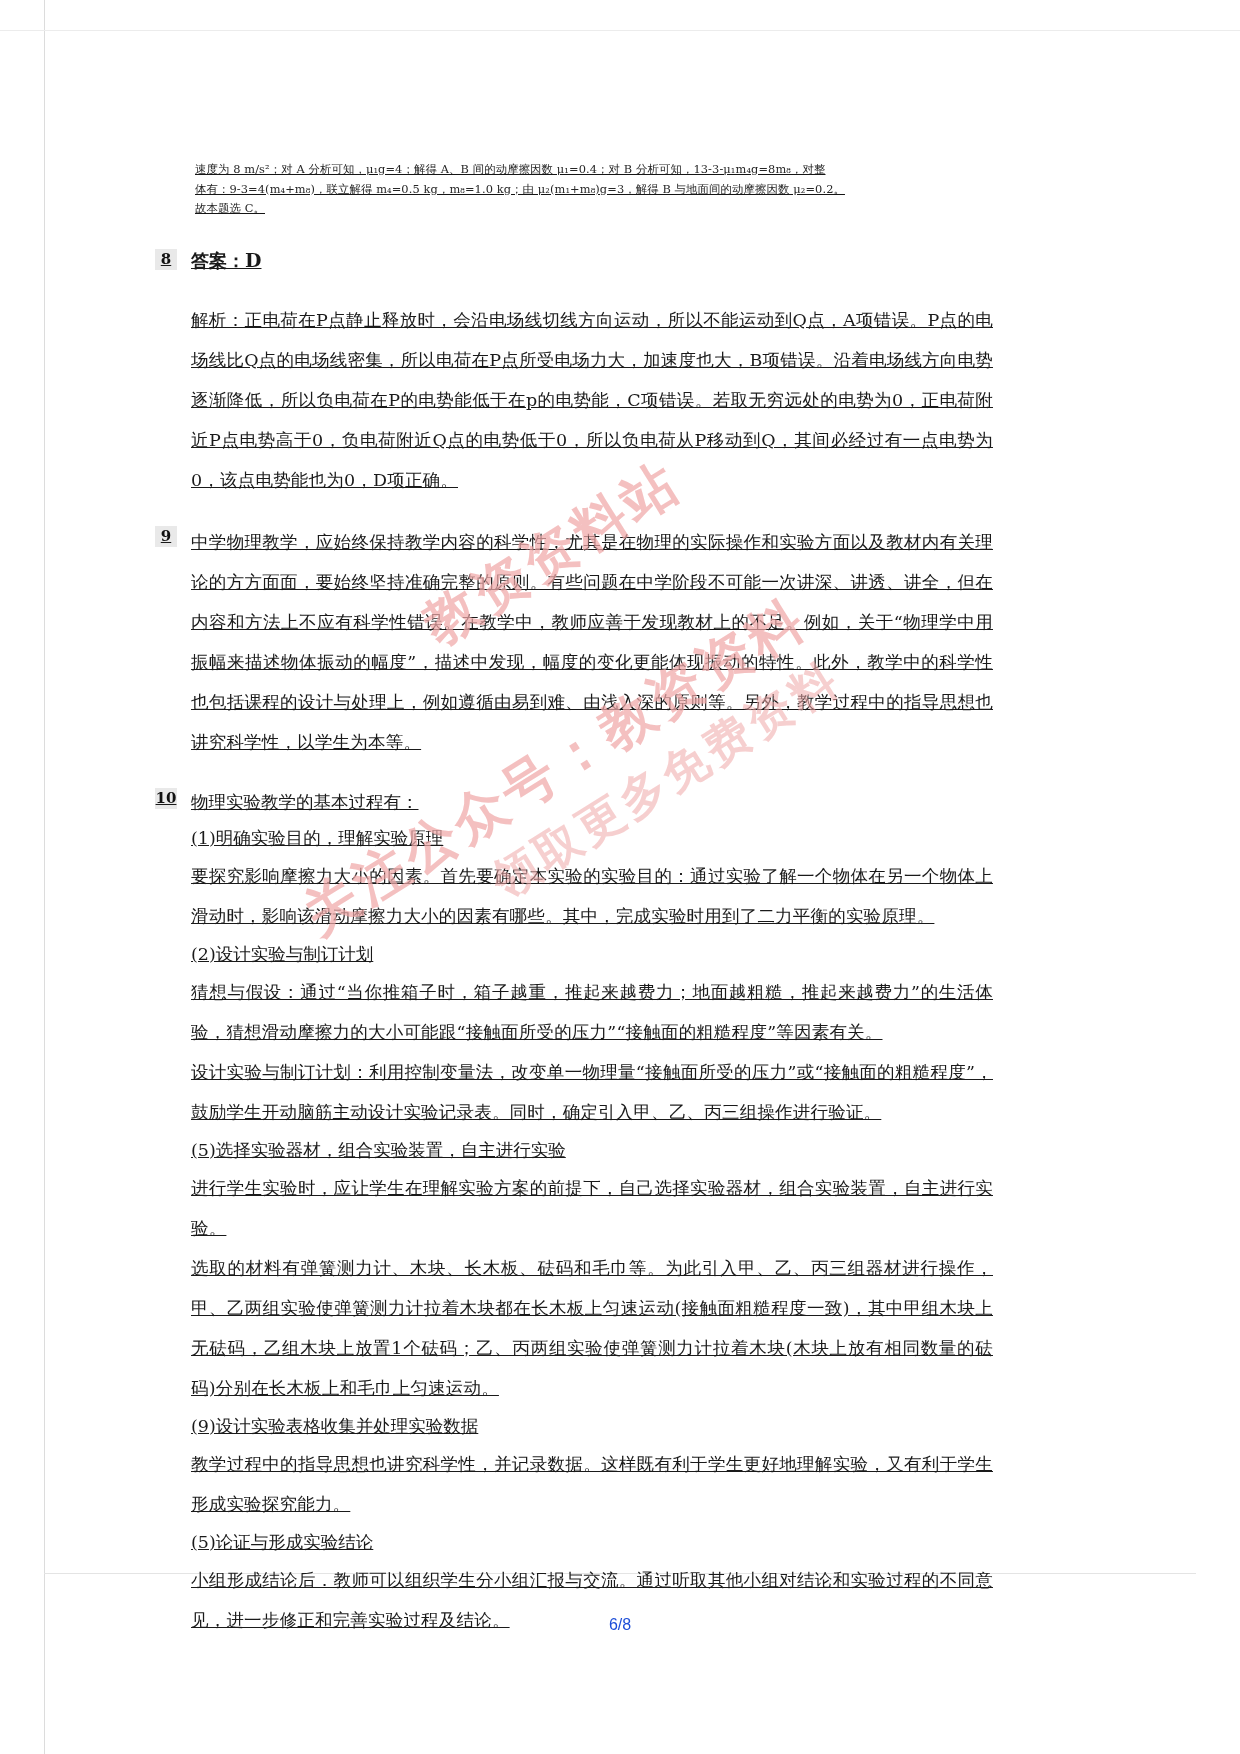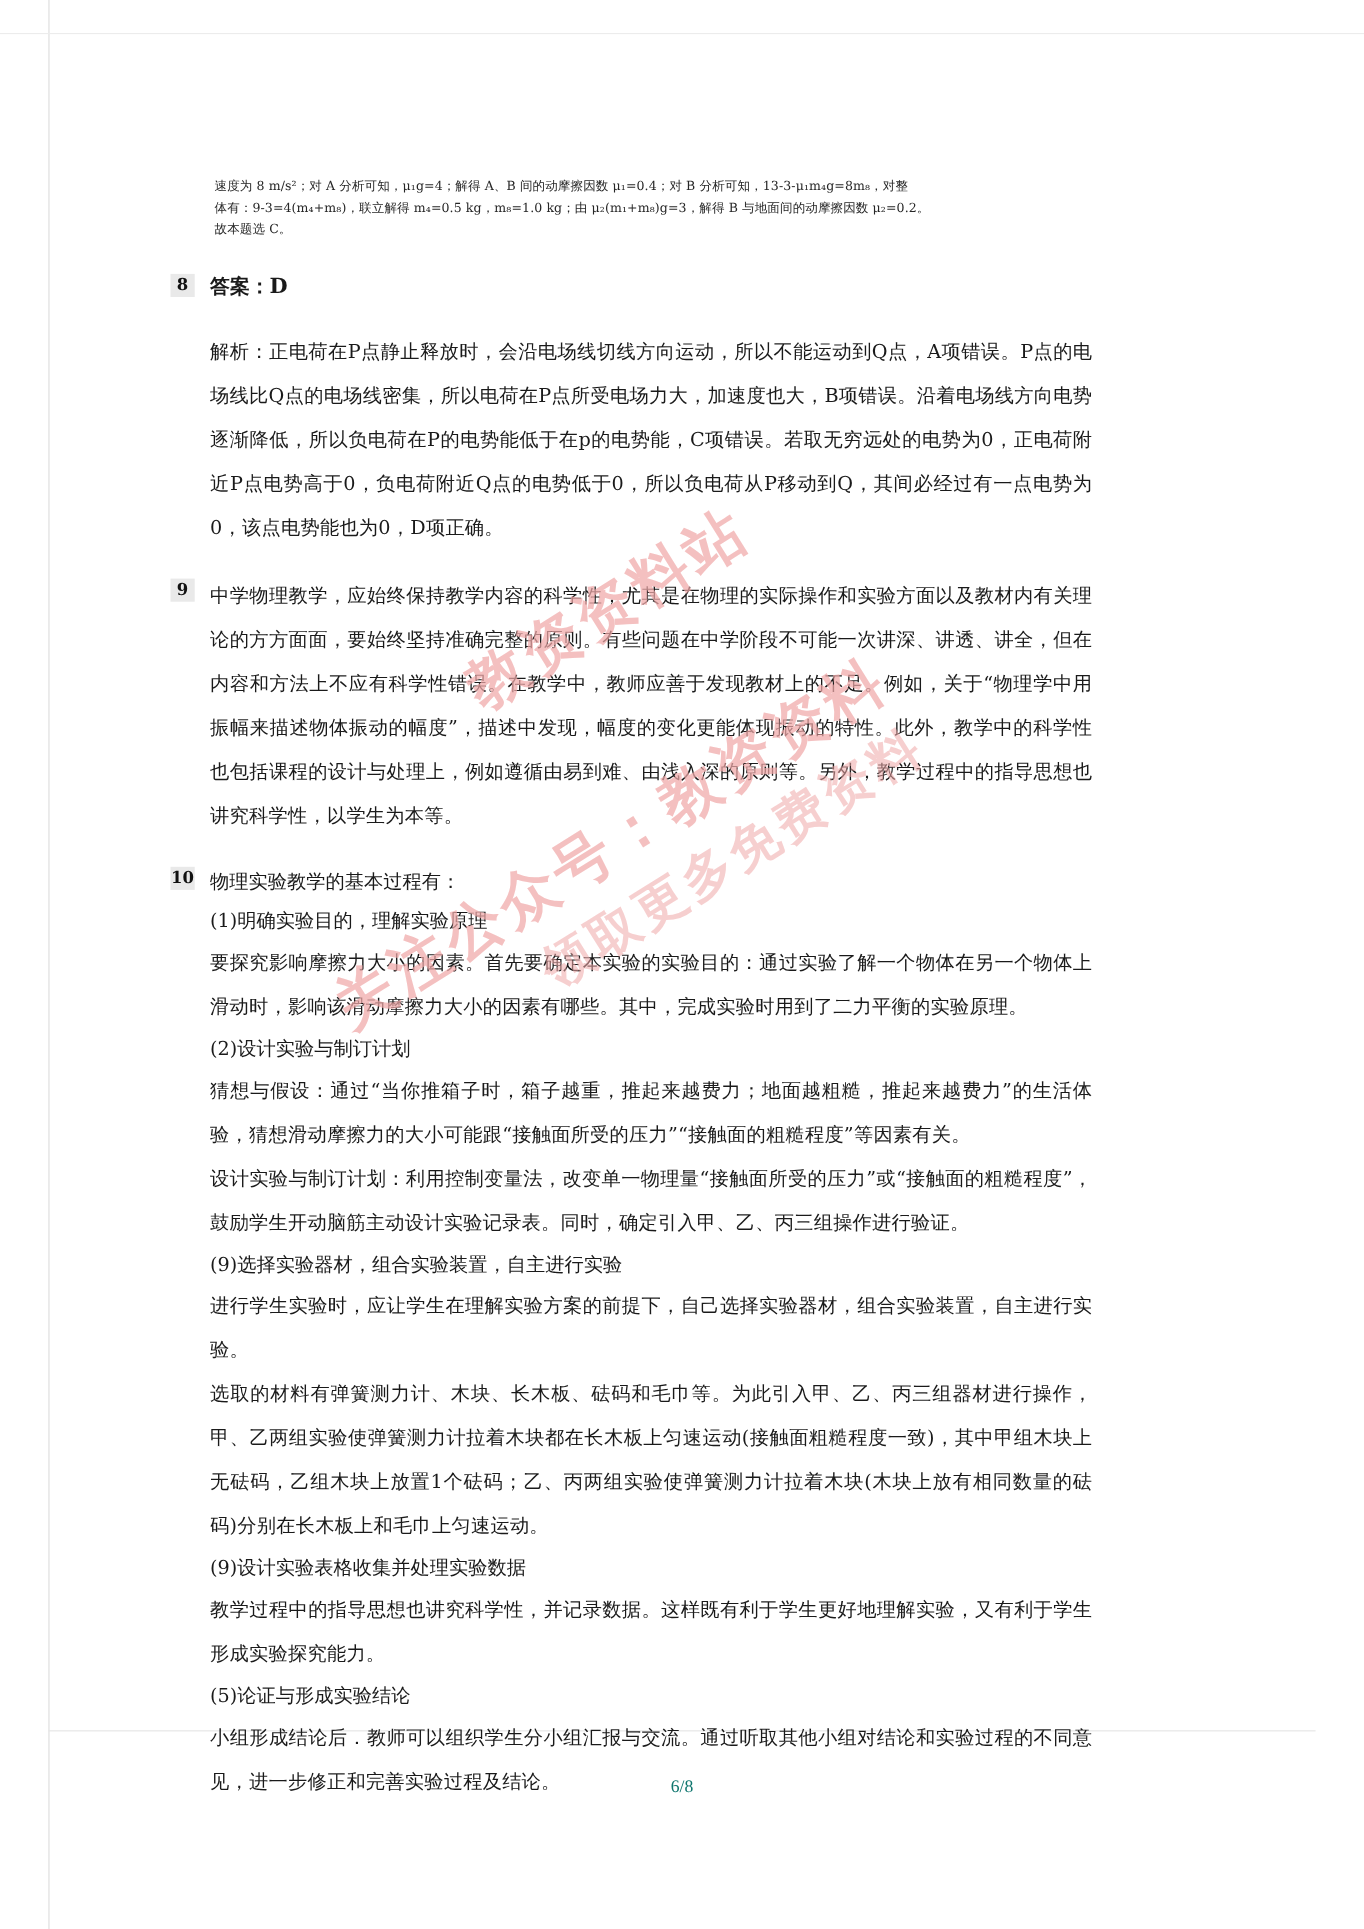--- a/index.html
+++ b/index.html
@@ -34,20 +34,21 @@
     position: absolute;
     left: 44px; right: 44px; bottom: 180px;
     height: 1px;
     background: #e4e4e4;
   }
   .content {
     position: absolute;
     left: 155px;
     top: 160px;
     width: 838px;
+    text-decoration: underline;
   }
   
   .micro-block {
     font-size: 11.4px;
     line-height: 19.5px;
     color: #2a2a2a;
     letter-spacing: 0.1px;
     padding-left: 40px;
     margin-bottom: 26px;
     filter: contrast(1.05);
@@ -98,22 +99,22 @@
   .sub-head {
     font-size: 17.5px;
     line-height: 36px;
   }
   .footer {
     position: absolute;
     left: 0; right: 0;
     bottom: 120px;
     text-align: center;
     font-size: 16px;
-    color: #0f766e;
-    font-family: Liberation Serif, serif;
+    color: #1d4ed8;
+    font-family: Liberation Sans, sans-serif;
   }
   
   .watermark {
     position: absolute;
     left: 330px;
     top: 560px;
     width: 620px;
     height: 600px;
     pointer-events: none;
     z-index: 5;
@@ -186,21 +187,21 @@
       <div class="qbody">
         <div class="sub-head">物理实验教学的基本过程有：</div>
 
         <div class="sub-head">(1)明确实验目的，理解实验原理</div>
         <div class="para">要探究影响摩擦力大小的因素。首先要确定本实验的实验目的：通过实验了解一个物体在另一个物体上滑动时，影响该滑动摩擦力大小的因素有哪些。其中，完成实验时用到了二力平衡的实验原理。</div>
 
         <div class="sub-head">(2)设计实验与制订计划</div>
         <div class="para">猜想与假设：通过“当你推箱子时，箱子越重，推起来越费力；地面越粗糙，推起来越费力”的生活体验，猜想滑动摩擦力的大小可能跟“接触面所受的压力”“接触面的粗糙程度”等因素有关。</div>
         <div class="para">设计实验与制订计划：利用控制变量法，改变单一物理量“接触面所受的压力”或“接触面的粗糙程度”，鼓励学生开动脑筋主动设计实验记录表。同时，确定引入甲、乙、丙三组操作进行验证。</div>
 
-        <div class="sub-head">(9)选择实验器材，组合实验装置，自主进行实验</div>
+        <div class="sub-head">(5)选择实验器材，组合实验装置，自主进行实验</div>
         <div class="para">进行学生实验时，应让学生在理解实验方案的前提下，自己选择实验器材，组合实验装置，自主进行实验。</div>
         <div class="para">选取的材料有弹簧测力计、木块、长木板、砝码和毛巾等。为此引入甲、乙、丙三组器材进行操作，甲、乙两组实验使弹簧测力计拉着木块都在长木板上匀速运动(接触面粗糙程度一致)，其中甲组木块上无砝码，乙组木块上放置1个砝码；乙、丙两组实验使弹簧测力计拉着木块(木块上放有相同数量的砝码)分别在长木板上和毛巾上匀速运动。</div>
 
         <div class="sub-head">(9)设计实验表格收集并处理实验数据</div>
         <div class="para">教学过程中的指导思想也讲究科学性，并记录数据。这样既有利于学生更好地理解实验，又有利于学生形成实验探究能力。</div>
 
         <div class="sub-head">(5)论证与形成实验结论</div>
         <div class="para">小组形成结论后．教师可以组织学生分小组汇报与交流。通过听取其他小组对结论和实验过程的不同意见，进一步修正和完善实验过程及结论。</div>
       </div>
     </div>

